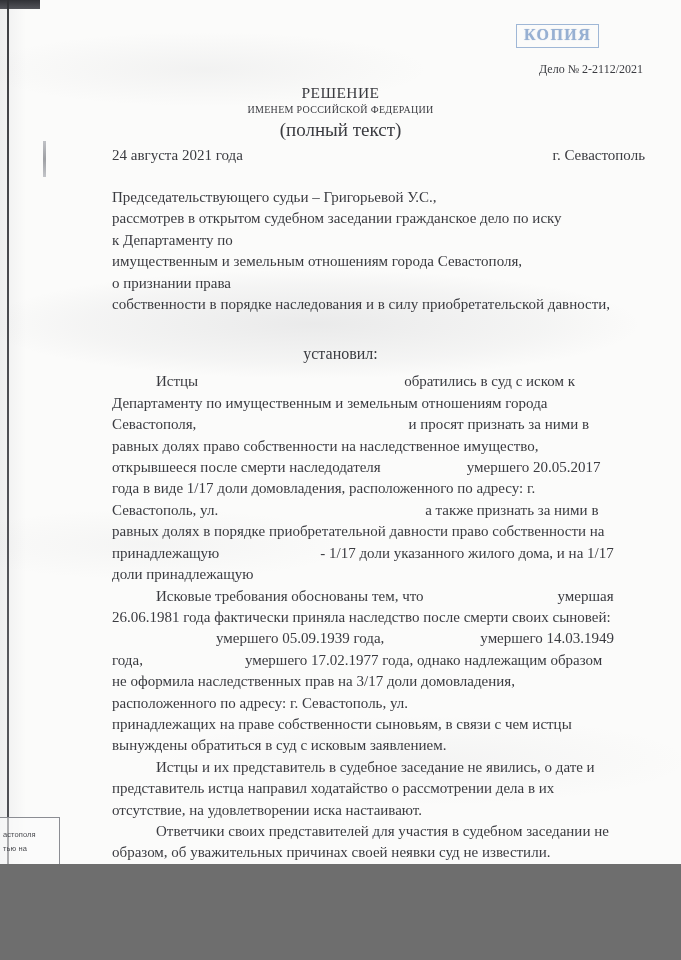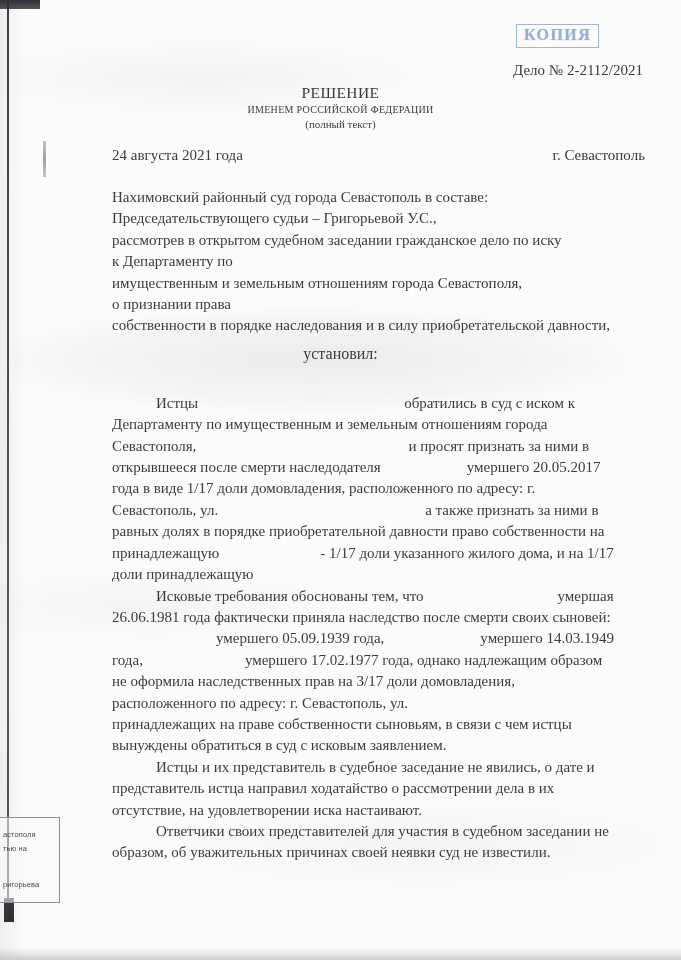--- a/index.html
+++ b/index.html
@@ -5,21 +5,21 @@
 <style>
   html, body {
     margin: 0;
     padding: 0;
     background: #6e6e6e;
   }
 
   .page {
     position: relative;
     width: 681px;
-    height: 960px;
+    height: 864px;
     margin: 0 auto;
     background: #fbfbfa;
     overflow: hidden;
     font-family: "Liberation Serif", "DejaVu Serif", serif;
     color: #3a3b40;
   }
 
   
   .scan-noise {
     position: absolute;
@@ -77,34 +77,34 @@
     font-size: 16px;
     letter-spacing: 1.4px;
     line-height: 1.05;
     text-shadow: 0 0 1px rgba(150,175,210,0.7);
   }
 
   
   .case-no {
     position: absolute;
     right: 38px; top: 62px;
-    font-size: 15px;
+    font-size: 12px;
     white-space: nowrap;
   }
 
   .title-block {
     position: absolute;
     left: 0; top: 83px;
     width: 681px;
     text-align: center;
     line-height: 1.32;
   }
   .title-block .t1 { font-size: 15.5px; letter-spacing: .4px; }
   .title-block .t2 { font-size: 10px; letter-spacing: .3px; }
-  .title-block .t3 { font-size: 11px; }
+  .title-block .t3 { font-size: 19px; }
 
   .dateline {
     position: absolute;
     left: 112px; top: 147px;
     width: 533px;
     display: flex;
     justify-content: space-between;
     font-size: 15px;
   }
 
@@ -175,39 +175,39 @@
   </div>
 
   <div class="dateline">
     <span>24 августа 2021 года</span>
     <span>г. Севастополь</span>
   </div>
 
   <div class="body">
 
     <p>
-      <span class="l-left" style="display:block">Нахимовский районный суд города Севастополь в составе:</span>
       <span class="l-left" style="display:block">Председательствующего судьи – Григорьевой У.С.,</span>
       <span class="l-left" style="display:block">рассмотрев в открытом судебном заседании гражданское дело по иску</span>
       <span class="l-right" style="display:block">к Департаменту по</span>
       <span class="l-left" style="display:block">имущественным  и  земельным  отношениям  города  Севастополя,</span>
       <span class="l-right" style="display:block">о   признании   права</span>
       <span class="l-left" style="display:block">собственности в порядке наследования и в силу приобретательской давности,</span>
     </p>
 
     <div style="height:56px"></div>
 
     <p>
       <span style="display:block">
         <span class="indent"></span><span>Истцы</span><span class="redact" style="width:206px"></span><span>обратились  в  суд  с  иском  к</span>
       </span>
       <span style="display:block">Департаменту   по   имущественным   и   земельным   отношениям   города</span>
       <span style="display:block">
         <span>Севастополя,</span><span class="redact" style="width:212px"></span><span>и просят признать за ними в</span>
       </span>
+      <span style="display:block">равных   долях   право   собственности   на   наследственное   имущество,</span>
       <span style="display:block">
         <span>открывшееся после смерти наследодателя</span><span class="redact" style="width:86px"></span><span>умершего 20.05.2017</span>
       </span>
       <span style="display:block">года  в  виде  1/17  доли  домовладения,  расположенного  по  адресу:  г.</span>
       <span style="display:block">
         <span>Севастополь, ул.</span><span class="redact" style="width:207px"></span><span>а также признать за ними в</span>
       </span>
       <span style="display:block">равных долях в порядке приобретательной давности право собственности на</span>
       <span style="display:block">
         <span>принадлежащую</span><span class="redact" style="width:101px"></span><span>- 1/17 доли указанного жилого дома, и на 1/17</span>

